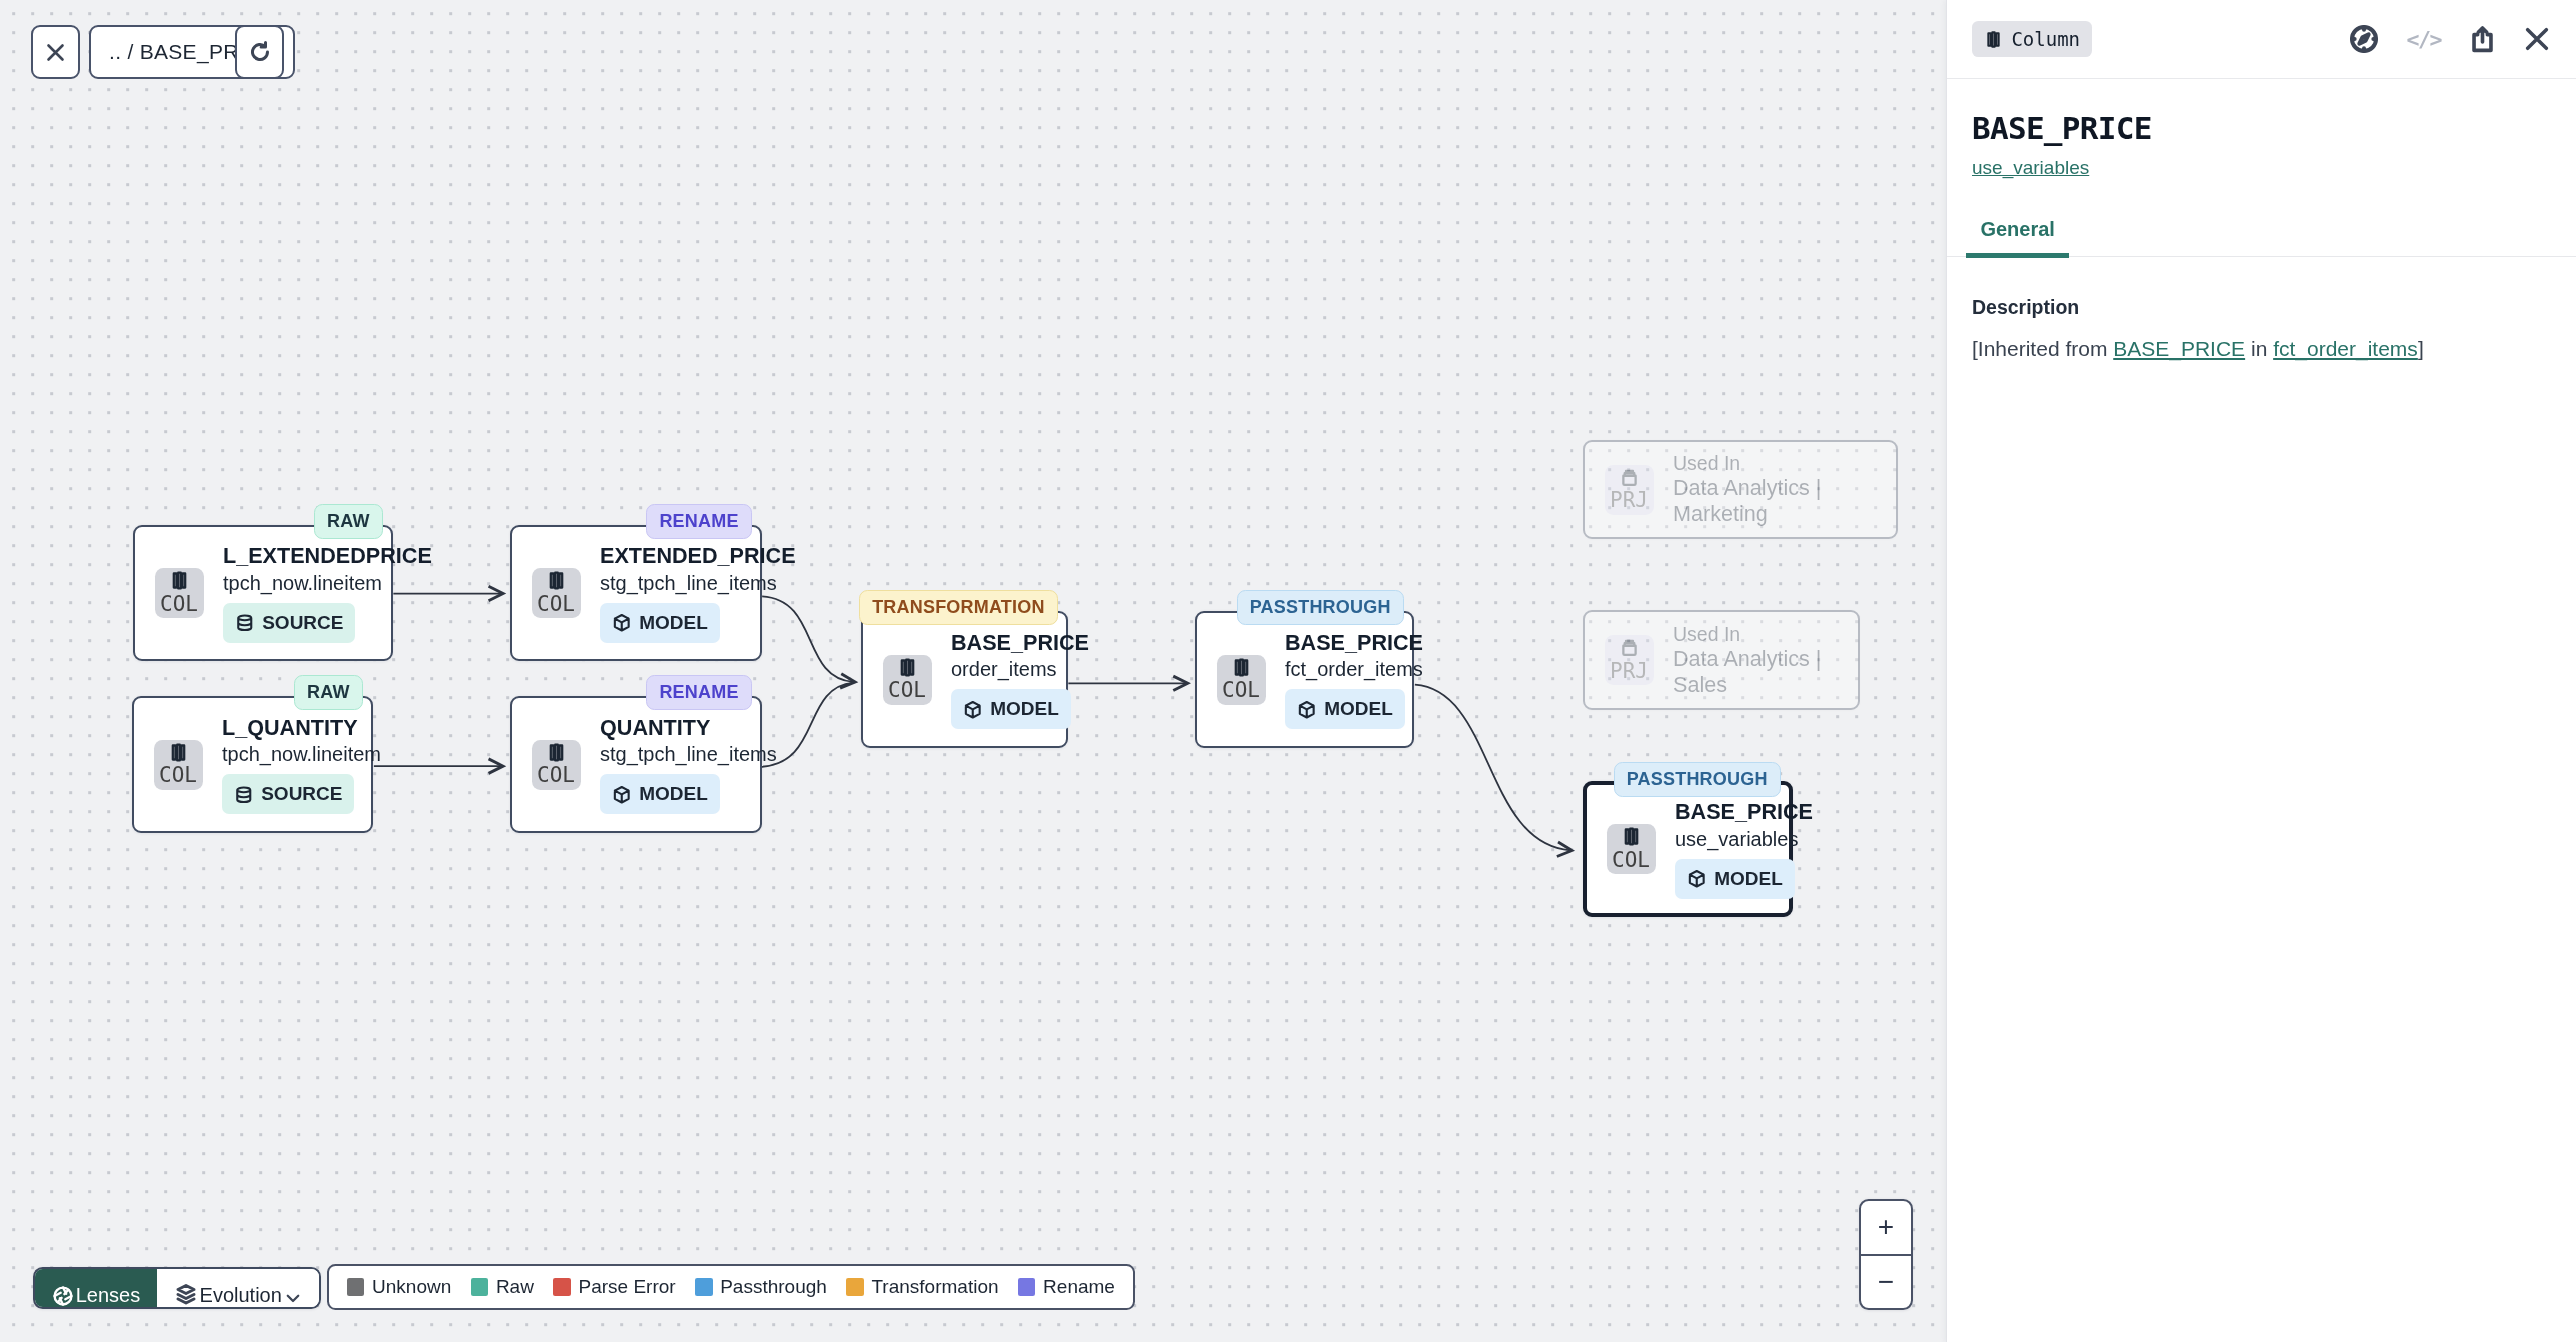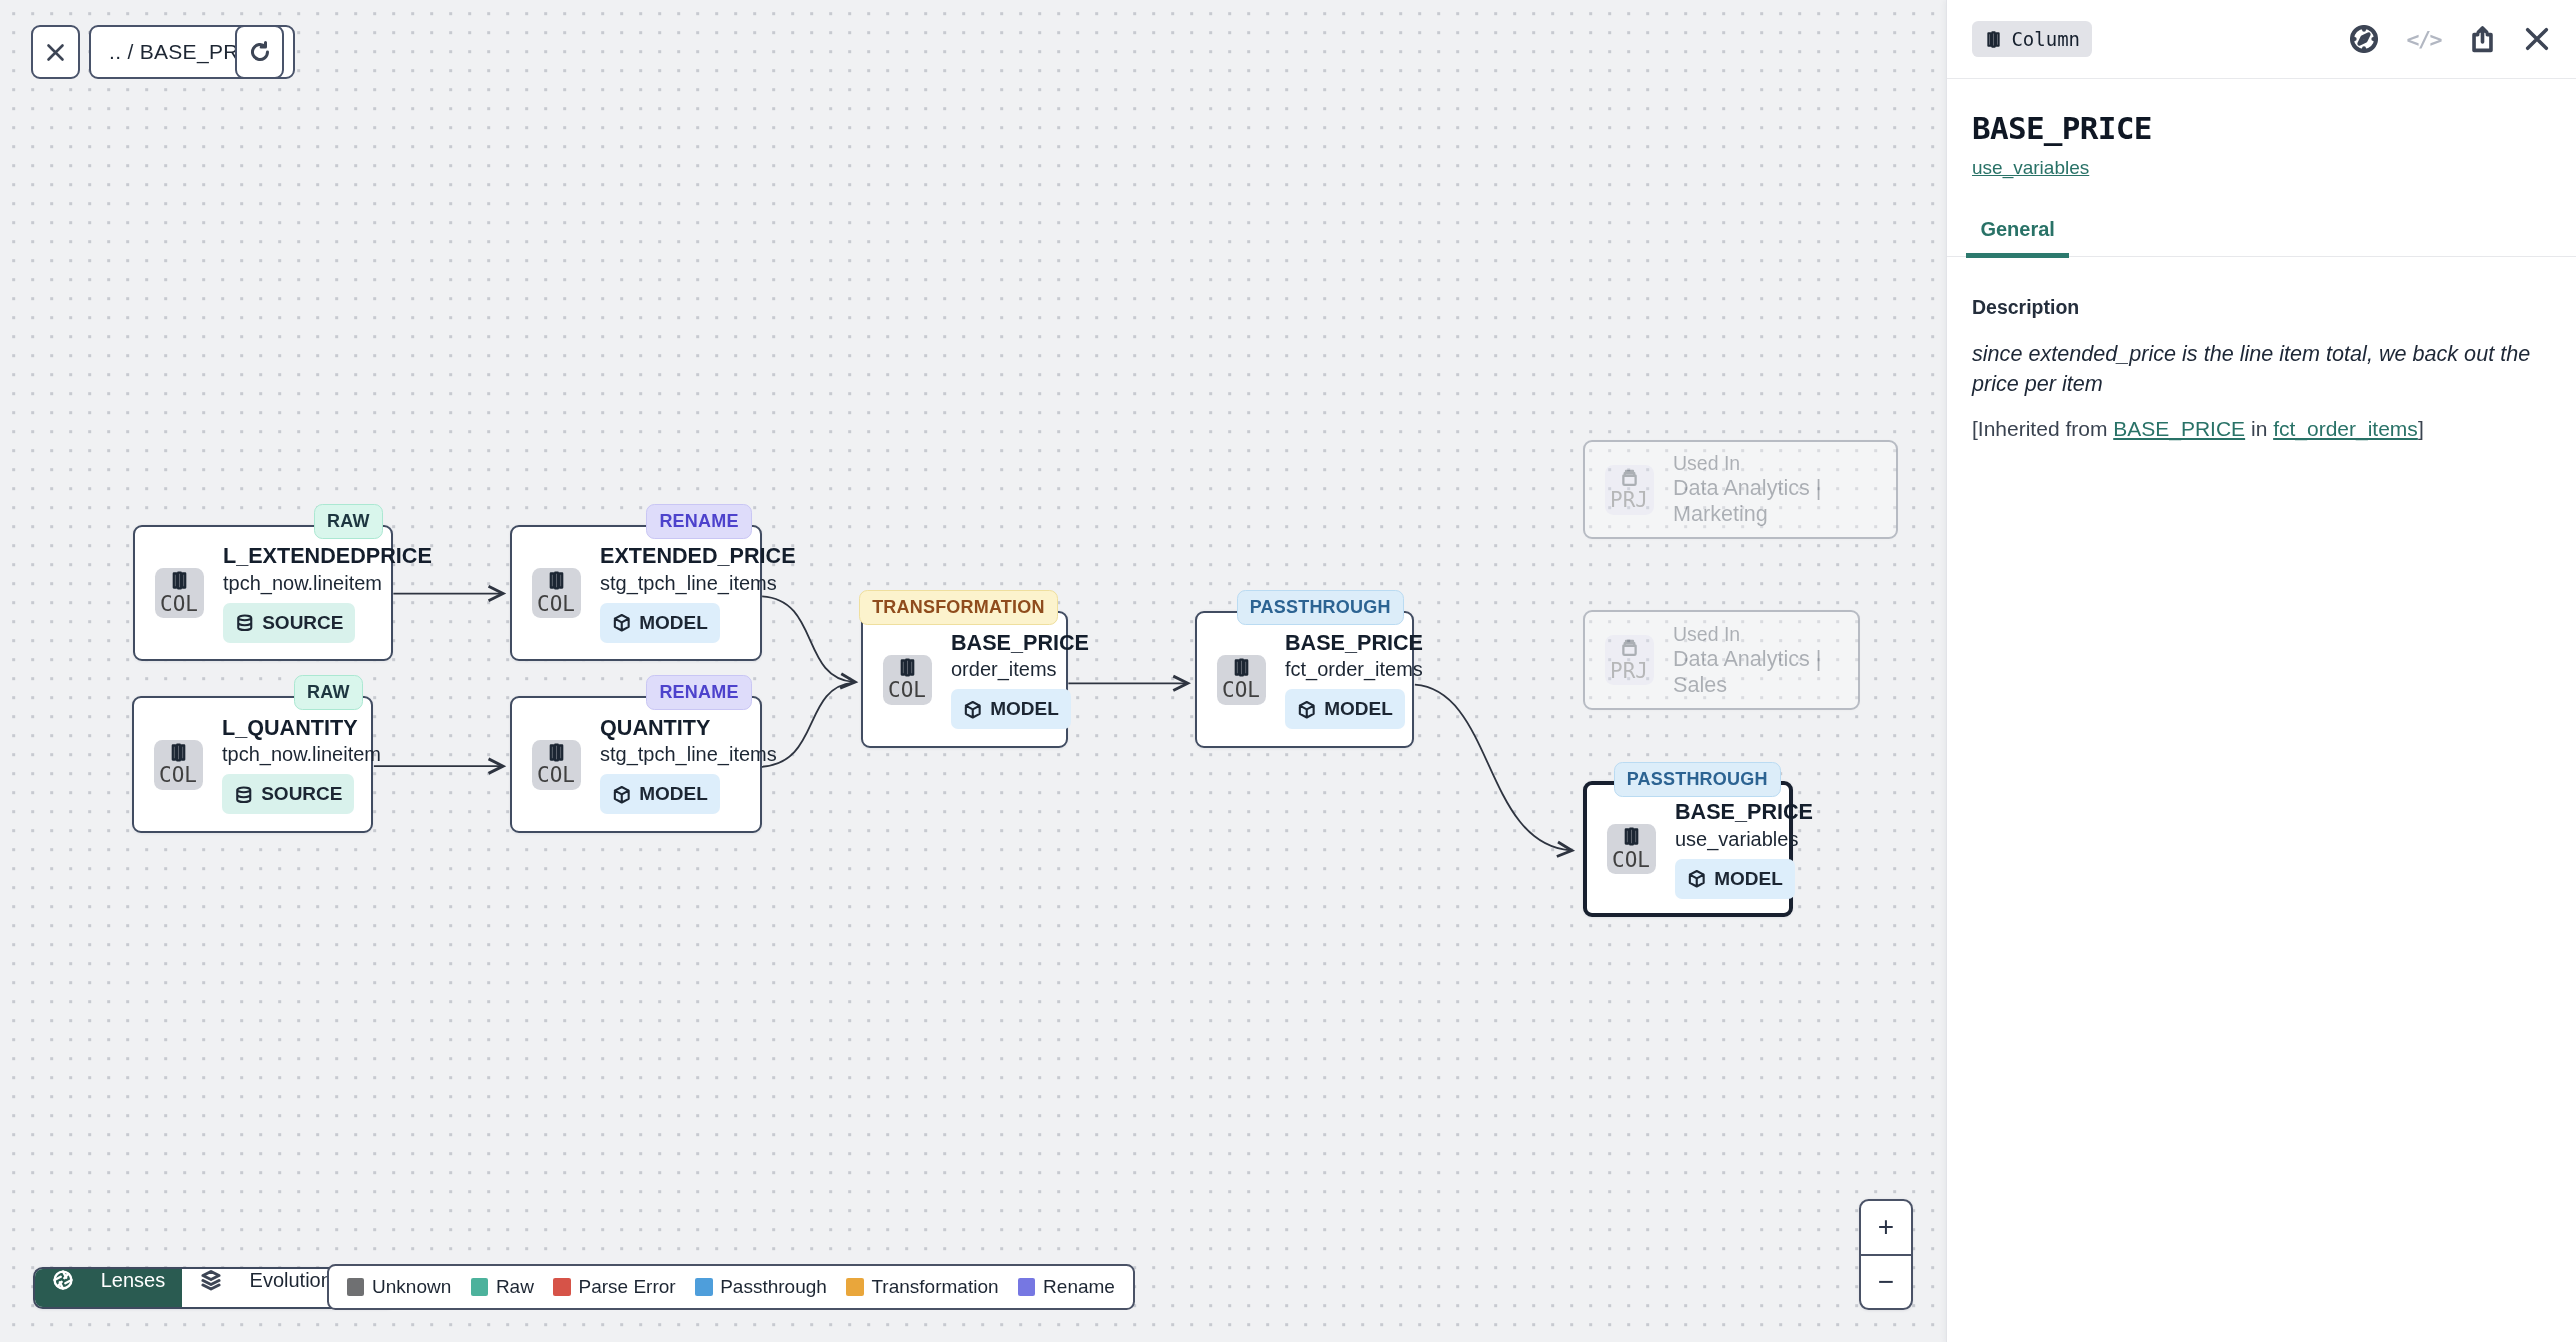--- a/index.html
+++ b/index.html
@@ -46,21 +46,21 @@
   .type-badge.rename         { background:#dedcfa; border-color:#c9c6f4; color:#4d42cc; }
   .type-badge.transformation { background:#fcf3cd; border-color:#efdf9e; color:#8f4c1d; }
   .type-badge.passthrough    { background:#dcedf9; border-color:#badbf2; color:#2c6392; }
   .usedin-label { font-size:19.5px; color:#1c2633; }
   .usedin-name  { font-size:21.6px; color:#1c2633; margin-top:0; }
 
   
   .lens-group { position:absolute; left:33px; top:1267px; height:42px; display:flex;
     border-radius:9.7px; overflow:hidden; border:2.1px solid #3f4a5f; background:#fff;
     box-shadow:0 0.7px 2.8px rgba(20,30,50,.08); }
-  .lens-seg { display:flex; align-items:flex-start; gap:27px; padding:0 16.7px; cursor:pointer; }
+  .lens-seg { display:flex; align-items:flex-end; gap:2px; padding:0 16.7px; cursor:pointer; }
   .lens-seg.dark { background:#2a5b51; color:#fff; font-size:20px; }
   .lens-seg.light { background:#fff; color:#1d2633; font-size:20px; }
   .legend { position:absolute; left:327px; top:1264px; height:46px; background:#fff;
     border:2.1px solid #4a5266; border-radius:8.4px; display:flex; align-items:center; gap:19.5px; padding:0 18px; }
   .legend-item { display:flex; align-items:center; gap:7.7px; font-size:19px; color:#1d2633; }
   .swatch { width:17.4px; height:17.4px; border-radius:2.1px; background:#999; }
 
   
   .zoomctl { position:absolute; left:1859px; top:1199px; width:54px; height:111px; background:#fff;
     border:2.1px solid #4a5266; border-radius:9.7px; display:flex; flex-direction:column;
@@ -386,19 +386,18 @@
 
   <div class="panel-content">
     <div class="panel-title">BASE_PRICE</div>
     <span class="panel-link">use_variables</span>
 
     <div class="tabs">
       <span class="tab active">General</span>
     </div>
 
     <div class="sec-heading">Description</div>
-    <div class="desc">since extended_price is the line item total, we back out the price per item</div>
     <div class="inherited">
       <span>[Inherited from </span><a>BASE_PRICE</a><span> in </span><a>fct_order_items</a><span>]</span>
     </div>
   </div>
 </div>
 
 
 </body></html>

